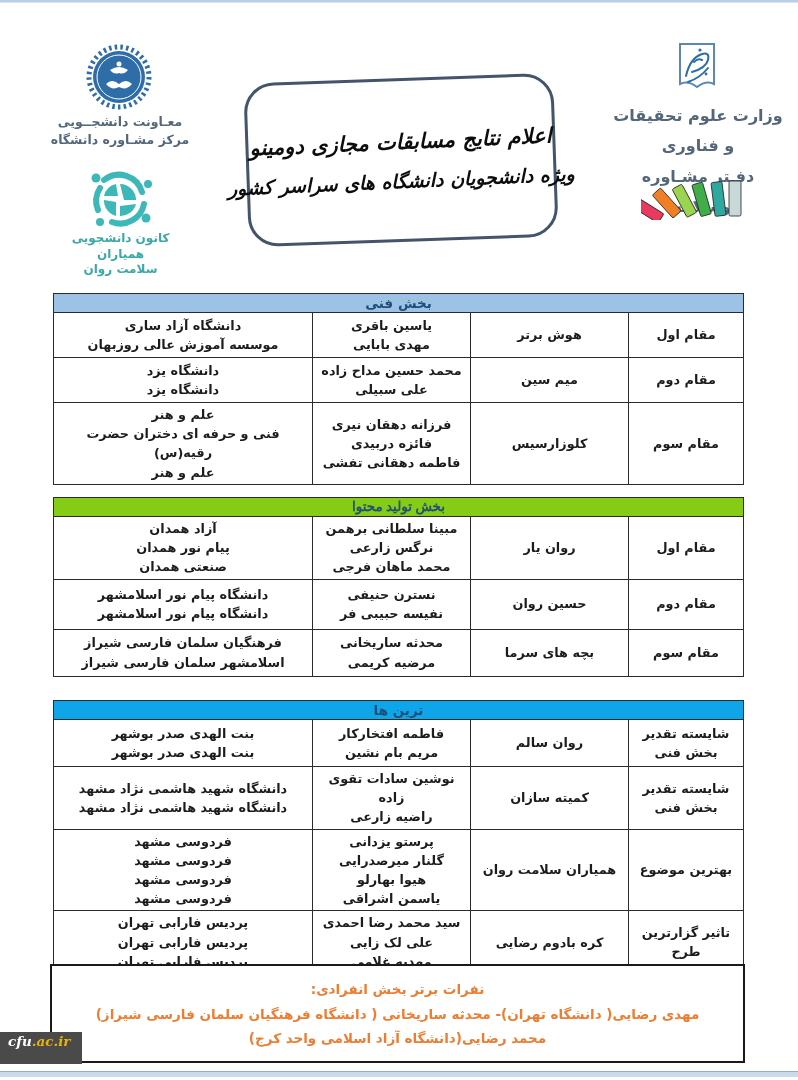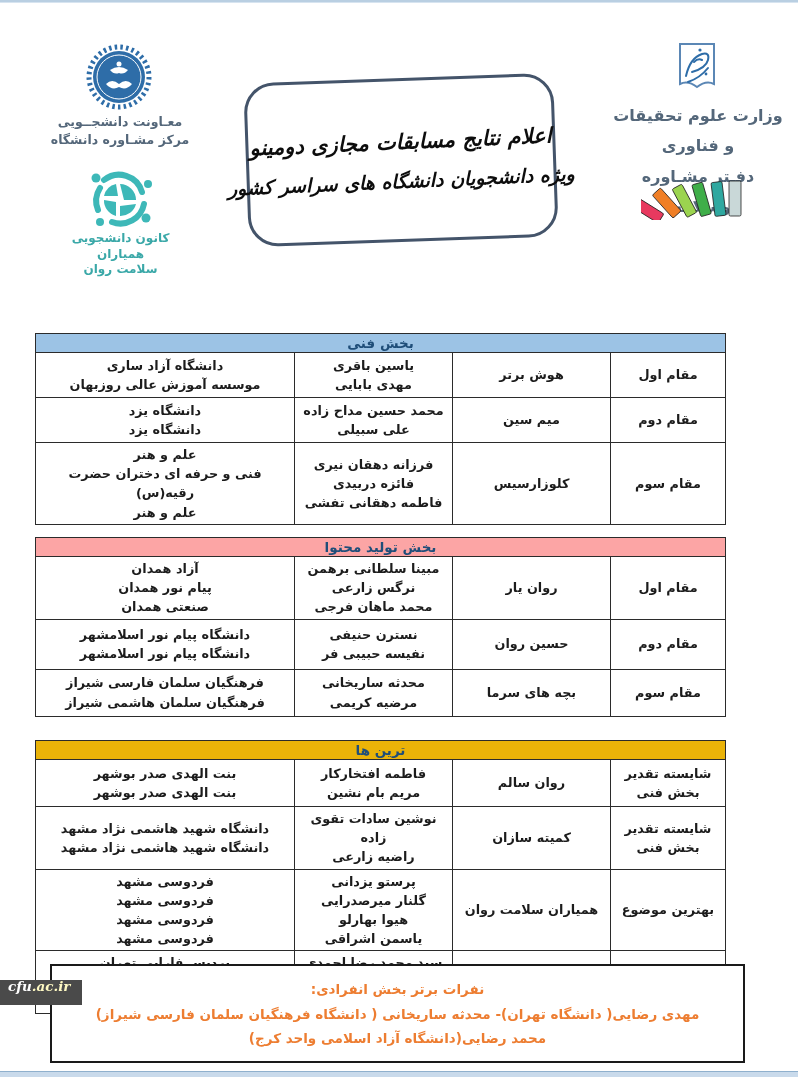--- a/index.html
+++ b/index.html
@@ -39,23 +39,23 @@
   }
   .title-line {
     font-family:"DejaVu Serif", serif; font-style:italic; font-weight:bold;
     color:#0d0d0d; white-space:nowrap;
   }
   .title-line1 { font-size:21px; transform:rotate(-0.5deg); }
   .title-line2 { font-size:19px; transform:rotate(-0.5deg); }
 
   
   .rtable {
-    position:absolute; right:72px; width:690px;
+    position:absolute; right:54px; width:690px;
     border-collapse:collapse; table-layout:fixed;
-    font-size:12.8px; font-weight:bold; color:#1c1c1c;margin-top:40px;
+    font-size:12.8px; font-weight:bold; color:#1c1c1c;
   }
   .rtable th, .rtable td {
     border:1.6px solid #2b2b2b; text-align:center; vertical-align:middle;
     white-space:pre-line; line-height:1.5; padding:2px 4px;
   }
   .rtable th { height:19px; font-size:13.5px; color:#1f4e79; padding:0; line-height:1.25; }
   .t1 { top:293px; }
   .t2 { top:497px; }
   .t3 { top:700px; }
 
@@ -63,27 +63,27 @@
   .footer-box {
     position:absolute; left:50px; top:964px; width:695px; height:99px;
     border:2.5px solid #1a1a1a; background:#fff;
     display:flex; flex-direction:column; align-items:center; justify-content:space-evenly;
     padding:6px 12px;
   }
   .footer-box div { color:#ed7d31; font-weight:bold; font-size:13.5px; white-space:nowrap; }
 
   
   .watermark {
-    position:absolute; left:0; top:980px; height:25px; padding:2px 12px 16px 8px;
+    position:absolute; left:0; top:1032px; height:32px; padding:2px 12px 16px 8px;
     background:#4a4a4a; display:flex; align-items:center;
     font-family:"DejaVu Serif", serif; font-style:italic; font-weight:bold; font-size:13.5px;
     direction:ltr;
   }
   .wm-prefix { color:#ffffff; }
-  .wm-suffix { color:#fef9c3; }
+  .wm-suffix { color:#eab308; }
 </style>
 </head>
 <body>
 
 <div class="page">
   <div class="edge-line edge-top"></div>
 
   <div class="logo-block ut-emblem">
     <svg width="66" height="66" viewBox="0 0 66 66">
       <circle cx="33" cy="33" r="30" fill="none" stroke="#2e6da8" stroke-width="5" stroke-dasharray="2.5 3.2"></circle>
@@ -194,21 +194,21 @@
 
   <table class="rtable t2">
     <colgroup>
         <col style="width:115px">
         <col style="width:158px">
         <col style="width:158px">
         <col style="width:259px">
       </colgroup>
     <tbody>
         <tr>
-          <th colspan="4" style="background-color: #fca5a5;">بخش تولید محتوا</th>
+          <th colspan="4" style="background-color: #84cc16; font-family: Liberation Serif, serif;">بخش تولید محتوا</th>
         </tr>
     <tr style="height:59px">
       <td>مقام اول</td>
       <td>روان یار</td>
       <td>مبینا سلطانی برهمن
 نرگس زارعی
 محمد ماهان فرجی</td>
       <td>آزاد همدان
 پیام نور همدان
 صنعتی همدان</td>
@@ -220,35 +220,35 @@
 نفیسه حبیبی فر</td>
       <td>دانشگاه پیام نور اسلامشهر
 دانشگاه پیام نور اسلامشهر</td>
     </tr>
     <tr style="height:47px">
       <td>مقام سوم</td>
       <td>بچه های سرما</td>
       <td>محدثه ساریخانی
 مرضیه کریمی</td>
       <td>فرهنگیان سلمان فارسی شیراز
-فرهنگیان سلمان هاشمی شیراز</td>
+اسلامشهر سلمان فارسی شیراز</td>
     </tr>
   </tbody>
     </table>
 
   <table class="rtable t3">
     <colgroup>
         <col style="width:115px">
         <col style="width:158px">
         <col style="width:158px">
         <col style="width:259px">
       </colgroup>
     <tbody>
         <tr>
-          <th colspan="4" style="background-color: #eab308;">ترین ها</th>
+          <th colspan="4" style="background-color: #0ea5e9;">ترین ها</th>
         </tr>
     <tr style="height:47px">
       <td>شایسته تقدیر
 بخش فنی</td>
       <td>روان سالم</td>
       <td>فاطمه افتخارکار
 مریم بام نشین</td>
       <td>بنت الهدی صدر بوشهر
 بنت الهدی صدر بوشهر</td>
     </tr>

